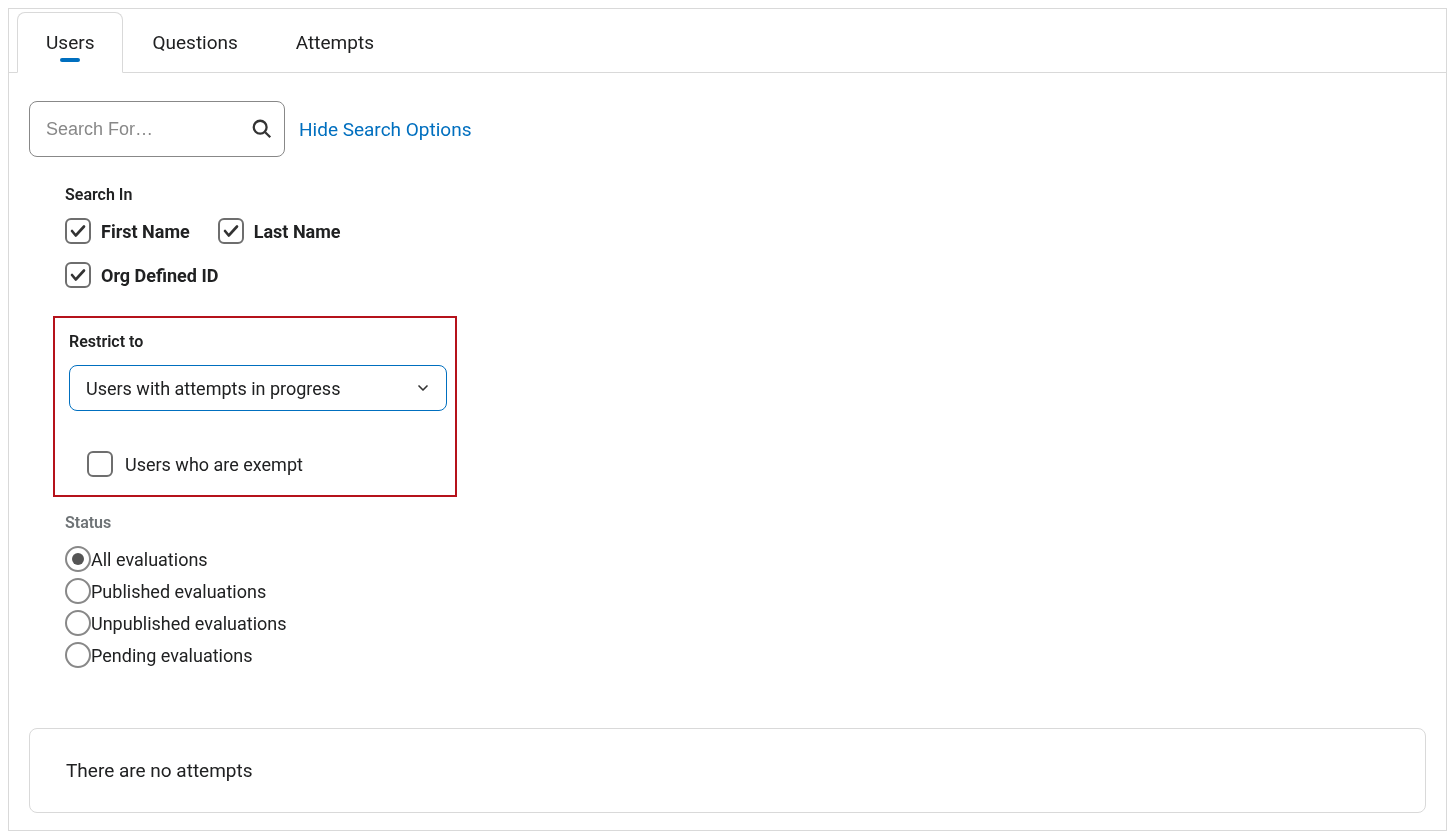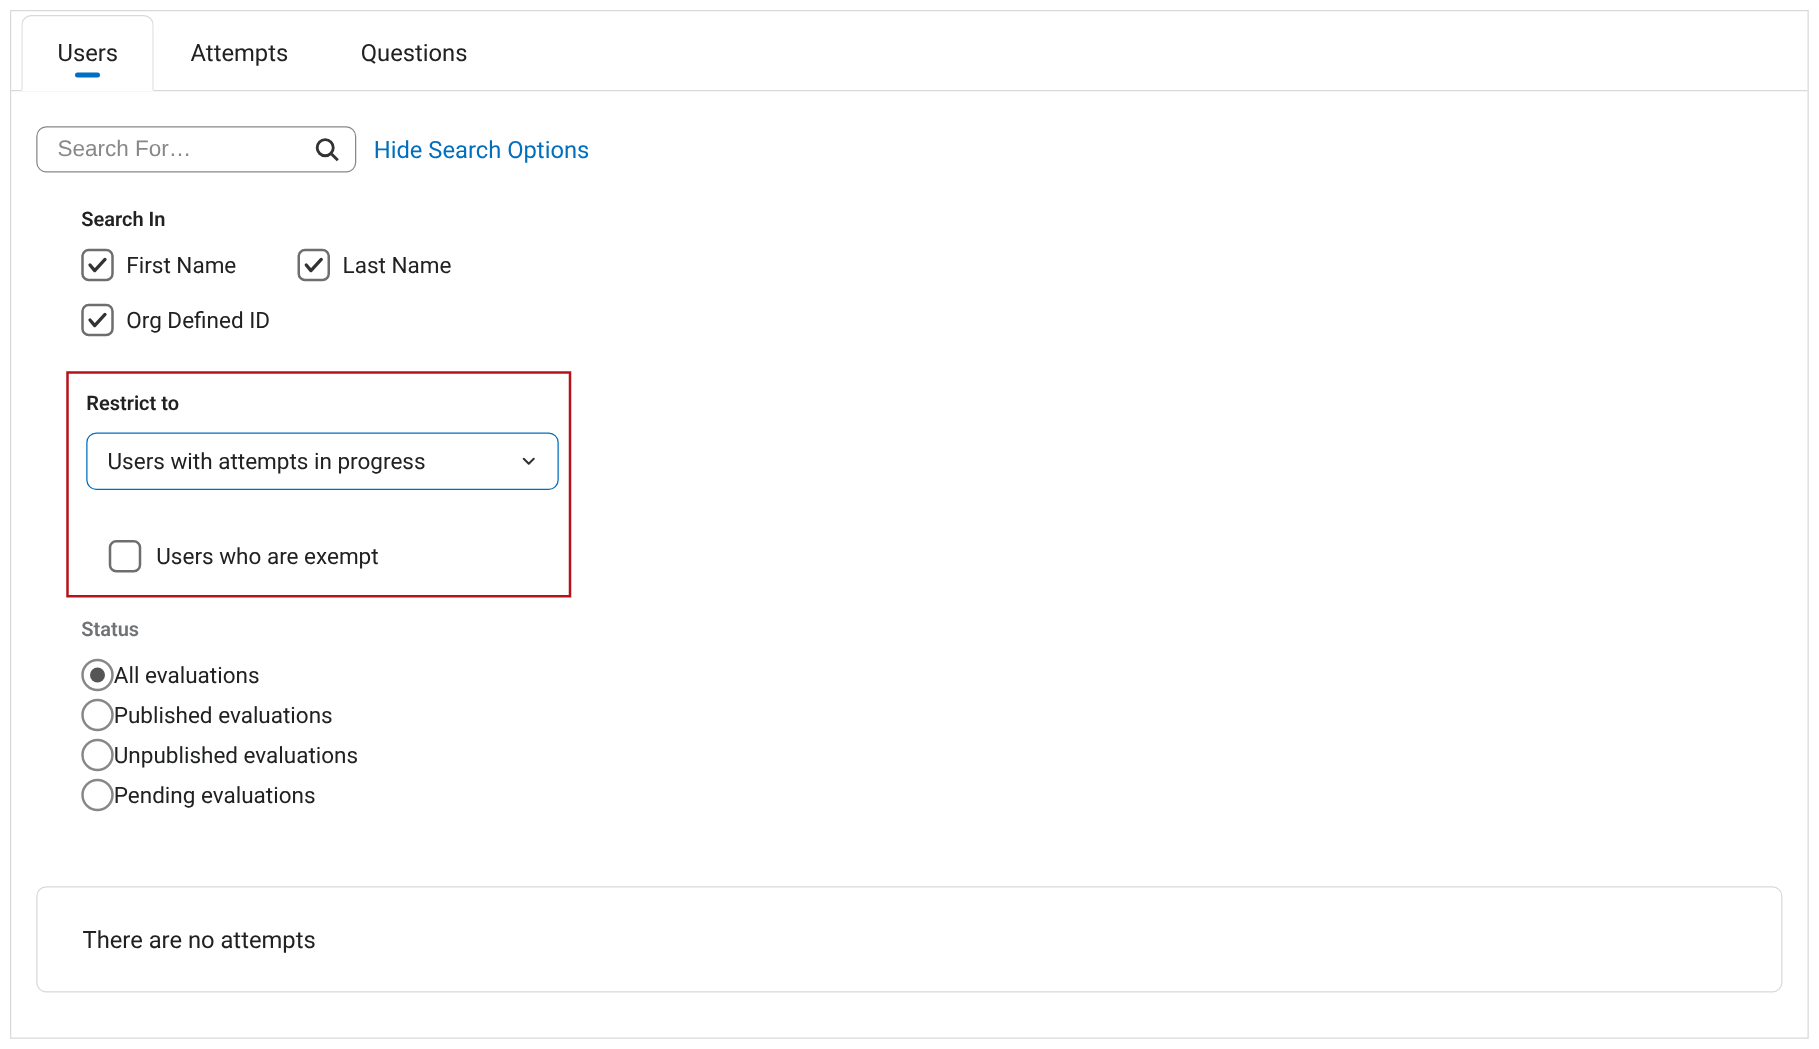--- a/index.html
+++ b/index.html
@@ -58,21 +58,21 @@
     align-items: center;
     gap: 14px;
     margin-bottom: 28px;
   }
   .search-input-wrap {
     position: relative;
     width: 256px;
   }
   .search-input {
     width: 100%;
-    height: 37px;
+    height: 56px;
     border: 1px solid #888;
     border-radius: 8px;
     padding: 0 44px 0 16px;
     font-size: 18px;
     color: #4c1d95;
     outline: none;
   }
   .search-input::placeholder { color: #888; }
   .search-icon-wrap {
     position: absolute;
@@ -96,22 +96,23 @@
     font-weight: 600;
     color: #202122;
     margin-bottom: 14px;
   }
   .section-title.muted {
     color: #6e7376;
     font-weight: 600;
   }
   .cb-row {
     display: flex;
-    gap: 49px;
+    gap: 28px;
     margin-bottom: 18px;
+    font-weight: bold;
   }
   .cb-item {
     display: flex;
     align-items: center;
     gap: 10px;
   }
   .cb {
     width: 26px;
     height: 26px;
     border: 2px solid #6e6e6e;
@@ -196,24 +197,24 @@
 </head>
 <body>
 
 <div class="outer-frame">
 
   <div class="tabs-row">
     <div class="tab active">
       <span>Users</span>
     </div>
     <div class="tab">
+      <span>Questions</span>
+    </div>
+    <div class="tab">
       <span>Attempts</span>
-    </div>
-    <div class="tab">
-      <span>Questions</span>
     </div>
   </div>
 
   <div class="content-area">
 
     <div class="search-row">
       <div class="search-input-wrap">
         <input class="search-input" type="text" placeholder="Search For…" style="">
         <span class="search-icon-wrap">
           <svg width="22" height="22" viewBox="0 0 24 24" fill="none" stroke="#333" stroke-width="2.5">

